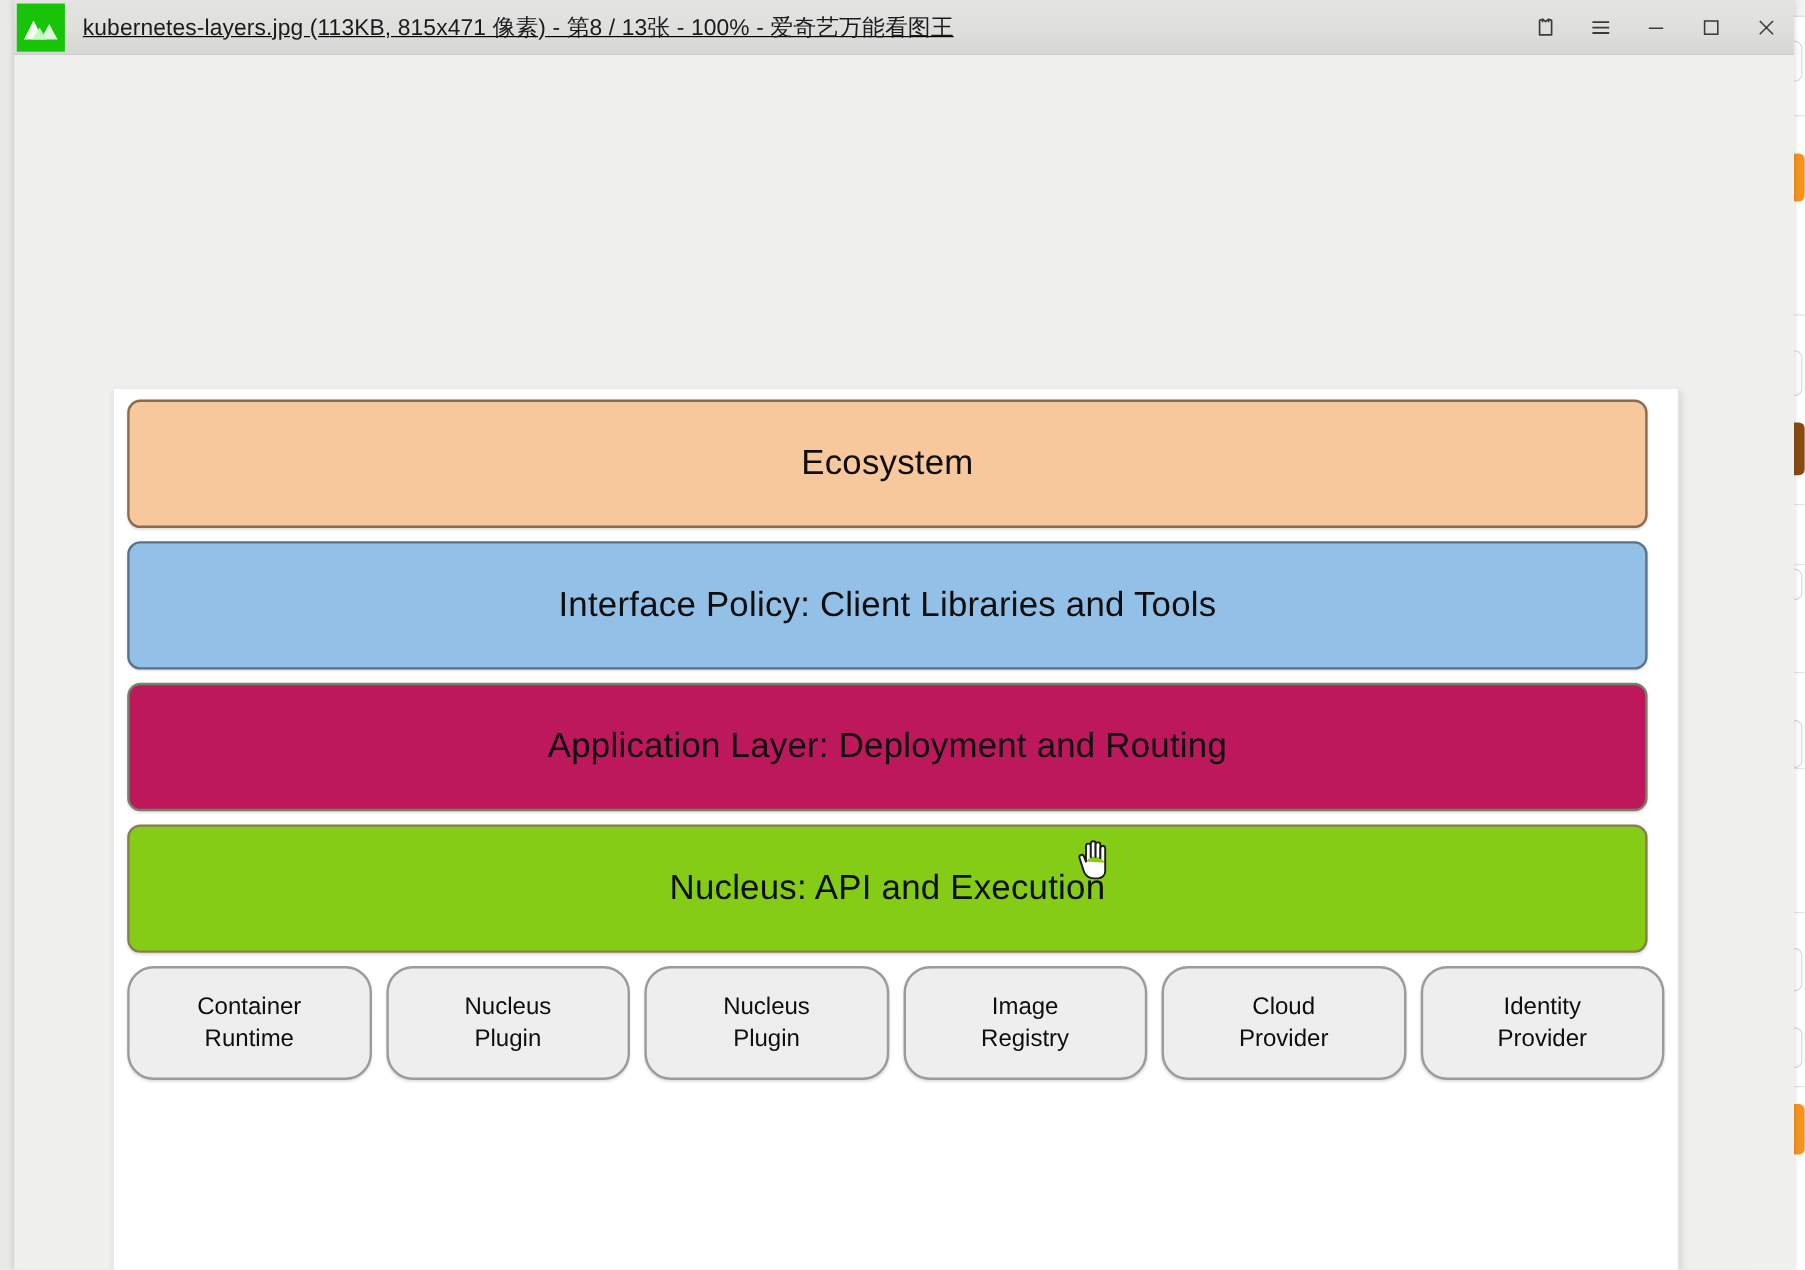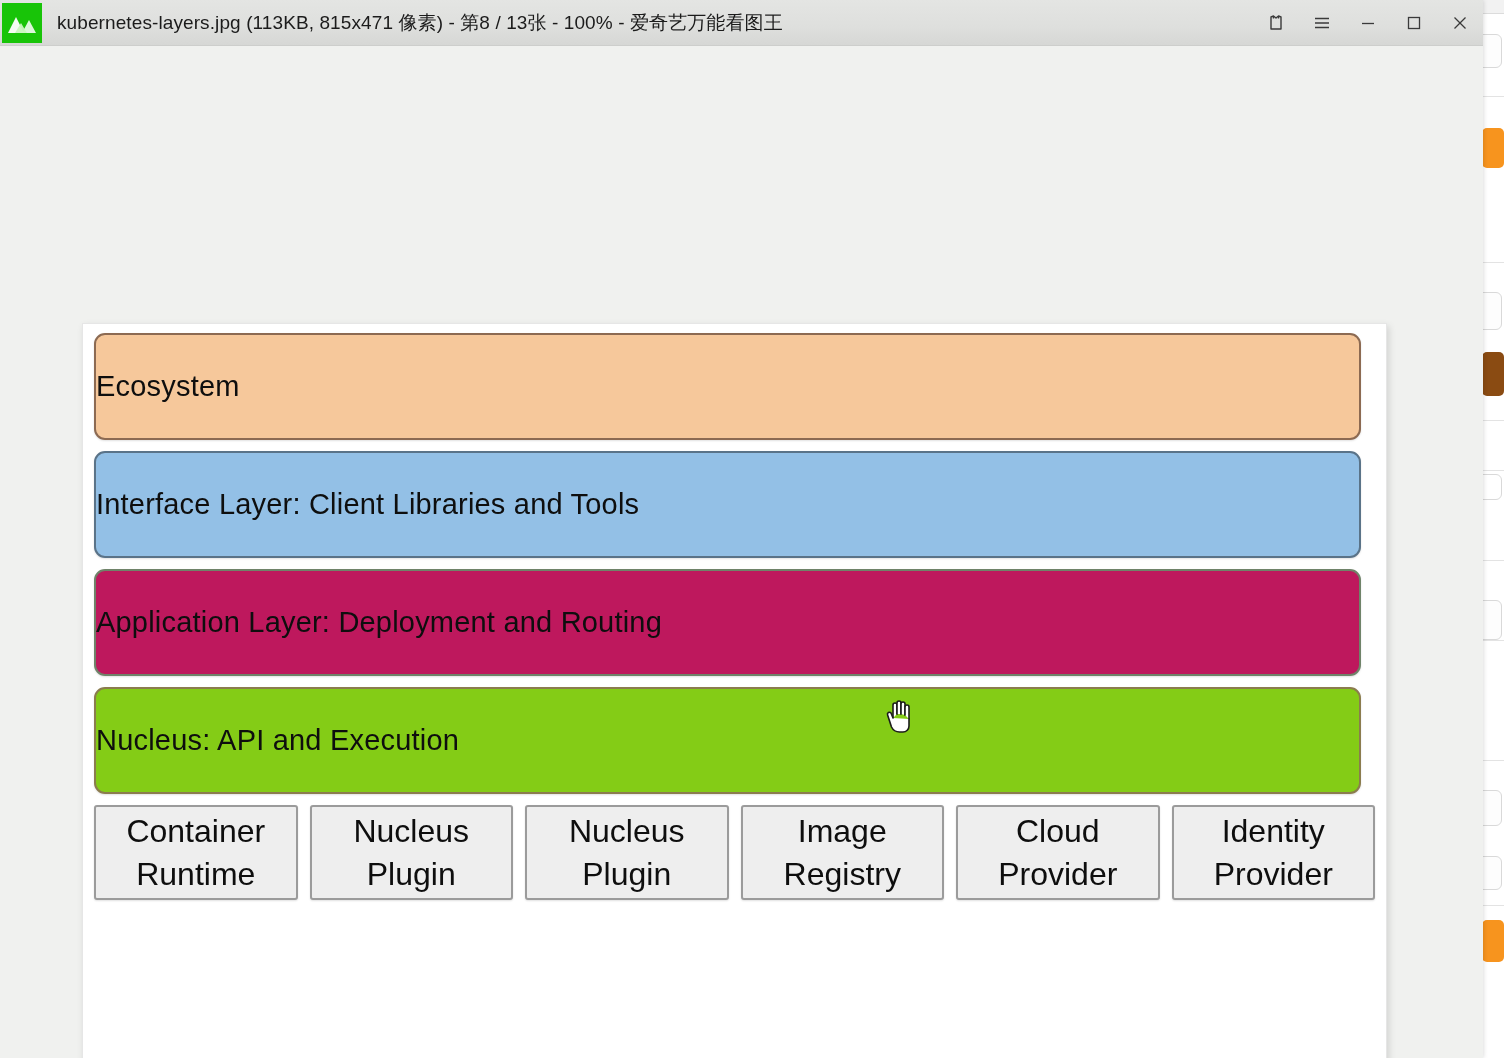--- a/index.html
+++ b/index.html
@@ -54,25 +54,26 @@
     position: absolute;
     top: 0; left: 1150px;
     width: 354px; height: 16px;
     background: #ececec;
     overflow: hidden;
   }
 
   
   #app-window {
     position: absolute;
-    top: 0; left: 0;
+    top: 0; left: 12px;
     width: 1483px;
     height: 1058px;
     background: #f0f1ef;
     box-shadow: 0 0 5px rgba(0,0,0,0.18);
+    text-decoration: underline;
   }
 
   
   #title-bar {
     position: relative;
     height: 46px;
     background: linear-gradient(to bottom, #e4e5e3 0%, #dedfdd 60%, #d6d7d5 100%);
     border-bottom: 1px solid #cdcecc;
     display: flex;
     align-items: center;
@@ -135,20 +136,21 @@
   }
 
   .layer-bar {
     position: relative;
     height: 107px;
     margin: 0 16px 11px 2px;
     border-radius: 11px;
     border: 2px solid;
     display: flex;
     align-items: center;
+    justify-content: center;
     box-shadow: 0 1px 2px rgba(0,0,0,0.12);
   }
   .layer-bar .layer-label {
     font-size: 29px;
     color: #0e0e0e;
     letter-spacing: 0.2px;
     text-align: center;
     line-height: 1.1;
   }
 
@@ -161,26 +163,26 @@
   #plugin-row {
     display: flex;
     gap: 12px;
     margin: 0 2px;
     height: 95px;
   }
   .plugin-box {
     flex: 1 1 0;
     background: #eeeeee;
     border: 2px solid #9b9b9b;
-    border-radius: 3px;
+    border-radius: 22px;
     display: flex;
     align-items: center;
     justify-content: center;
     text-align: center;
-    font-size: 32px;
+    font-size: 20px;
     line-height: 1.32;
     color: #0e0e0e;
     box-shadow: 0 1px 2px rgba(0,0,0,0.12);
   }
 
   
   #hand-cursor {
     position: absolute;
     left: 884px;
     top: 650px;
@@ -283,21 +285,21 @@
 
   <div id="viewer-canvas">
 
     <div id="diagram">
 
       <div class="layer-bar bar-ecosystem">
         <span class="layer-label">Ecosystem</span>
       </div>
 
       <div class="layer-bar bar-interface">
-        <span class="layer-label">Interface Layer: Client Libraries and Tools</span>
+        <span class="layer-label">Interface Policy: Client Libraries and Tools</span>
       </div>
 
 
       <div class="layer-bar bar-application">
         <span class="layer-label">Application Layer: Deployment and Routing</span>
       </div>
 
       <div class="layer-bar bar-nucleus">
         <span class="layer-label">Nucleus: API and Execution</span>
       </div>

